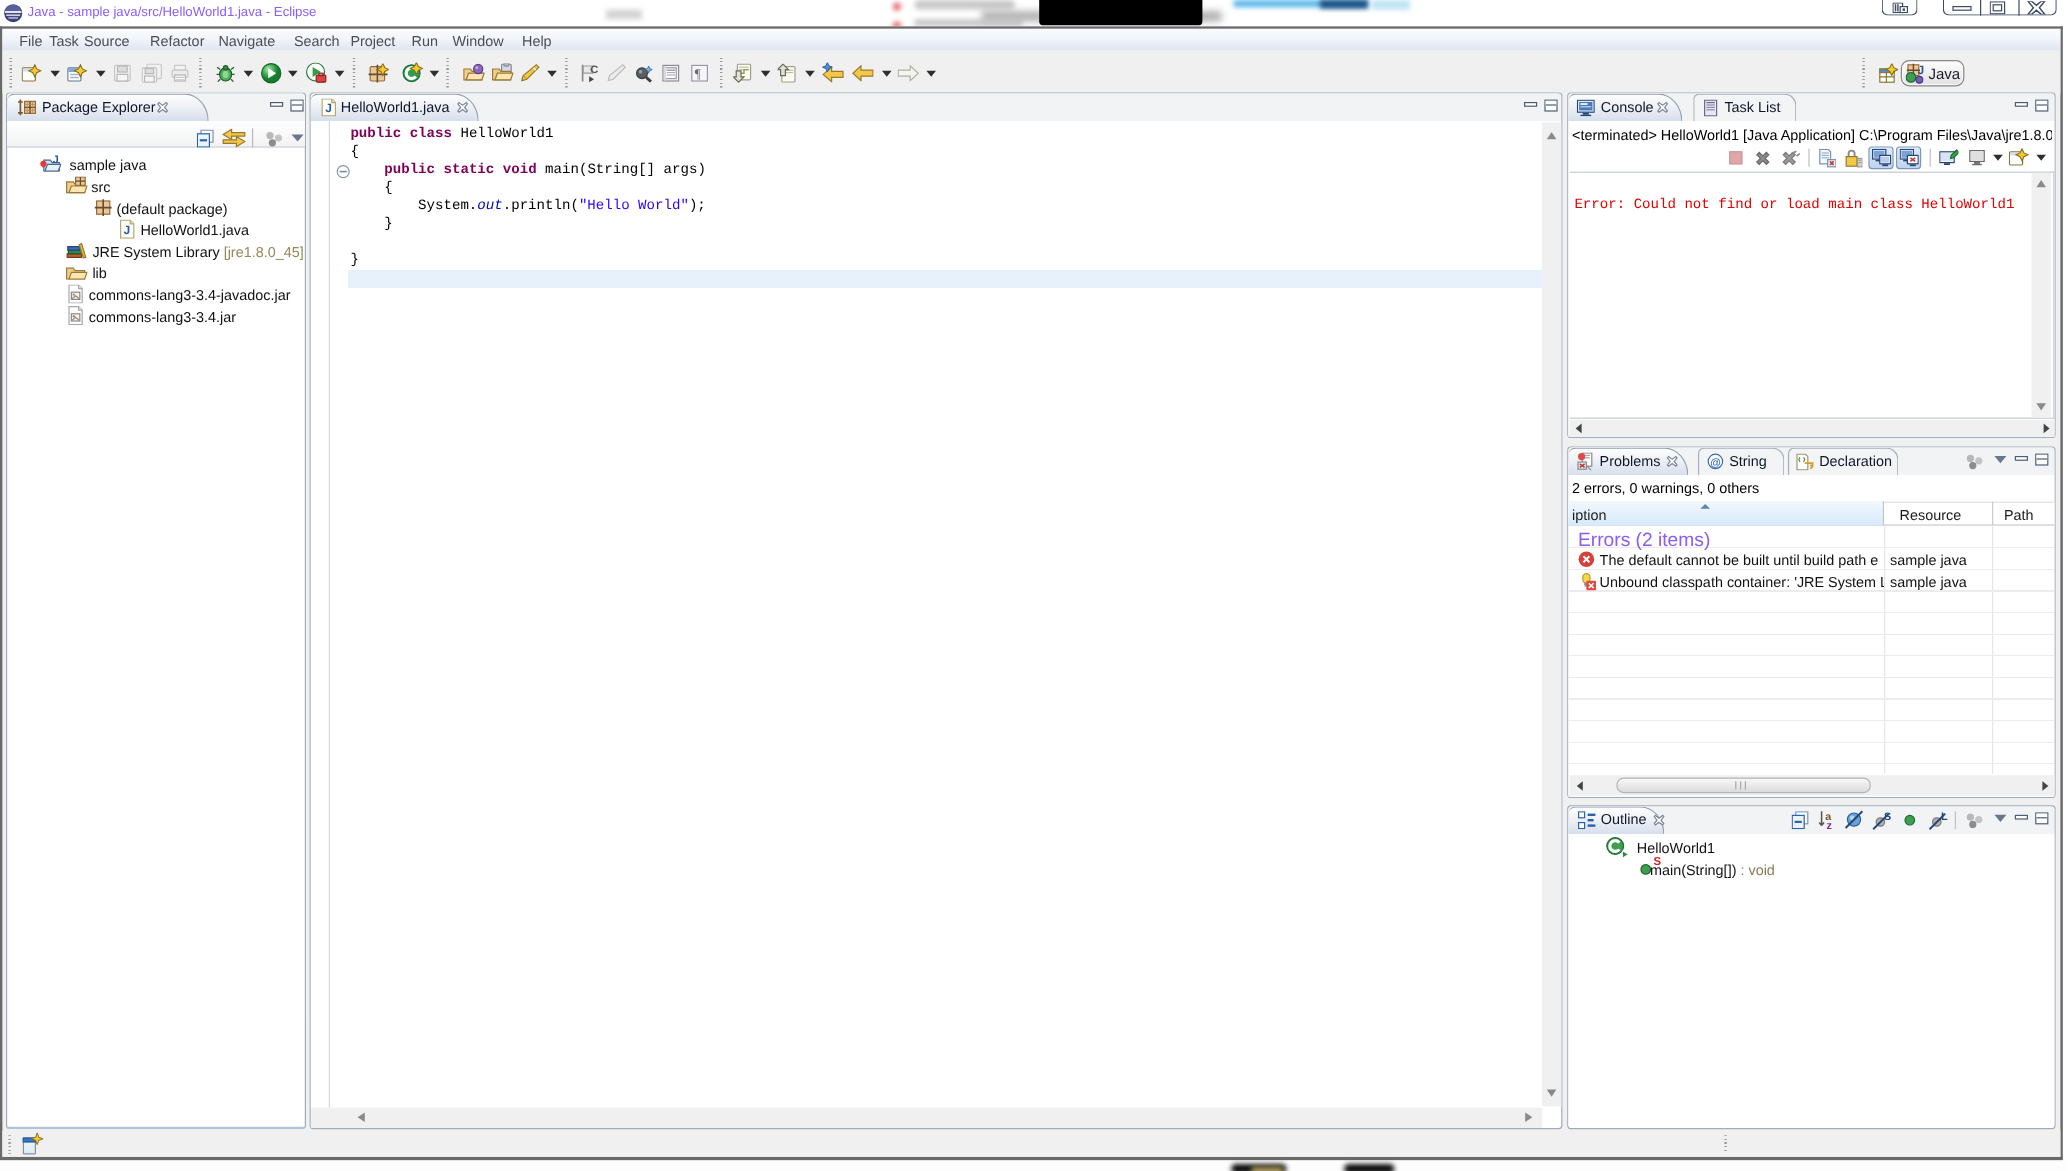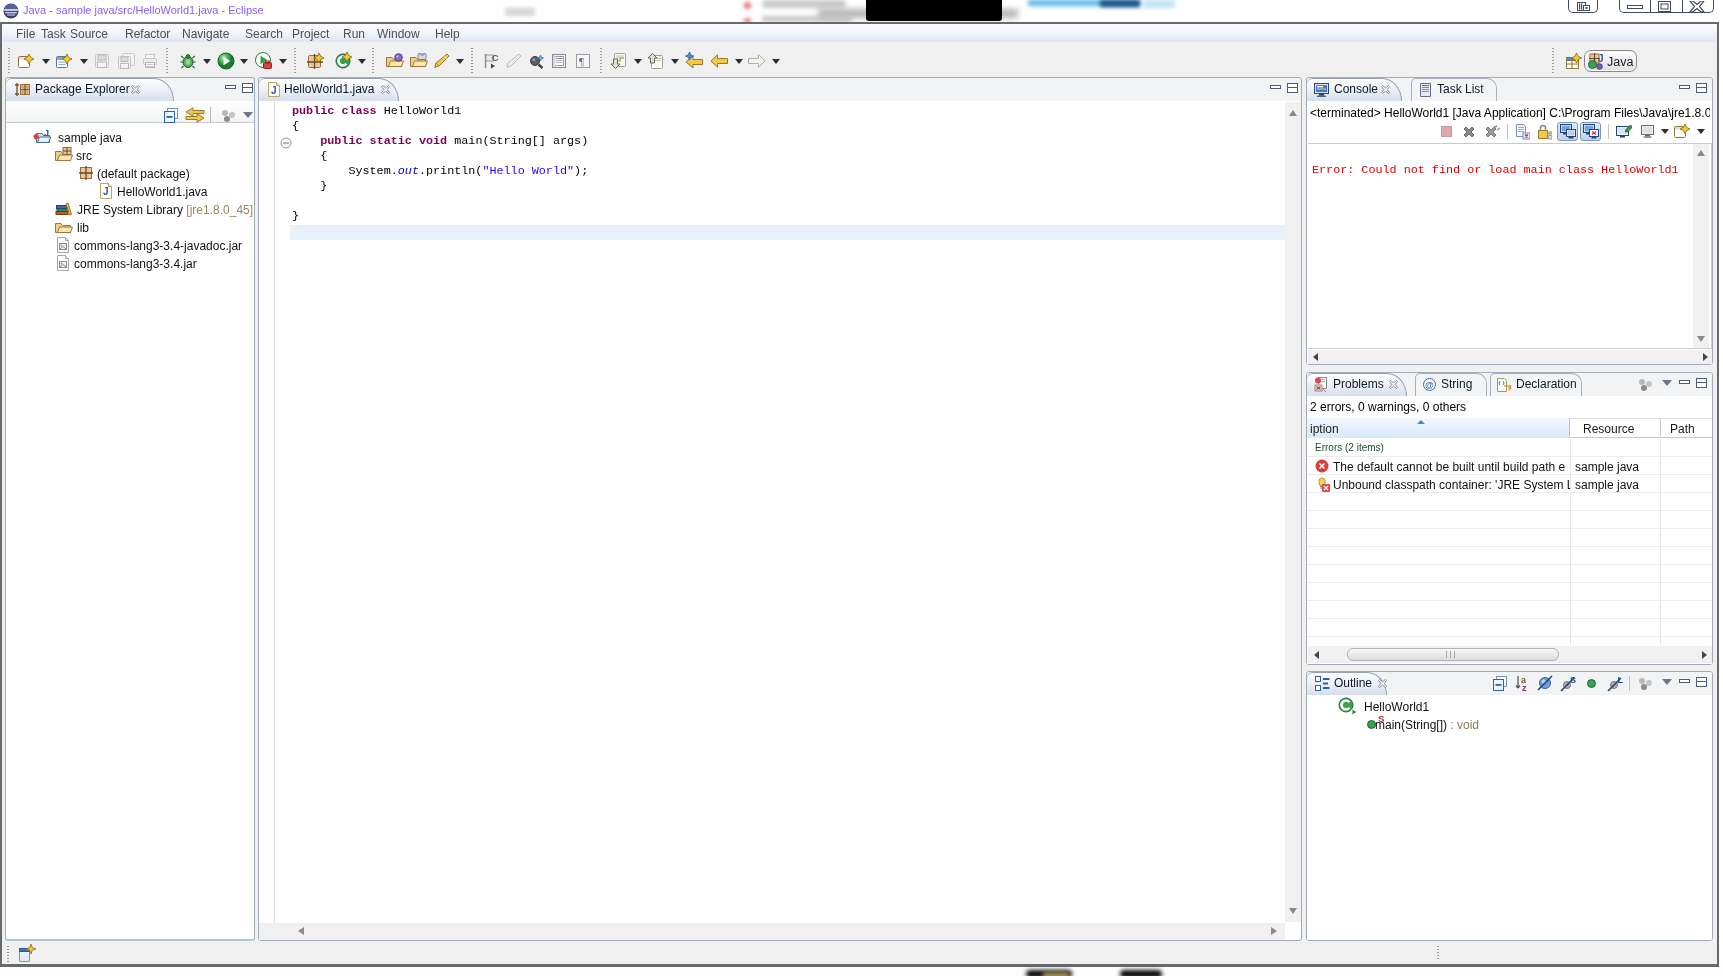--- a/index.html
+++ b/index.html
@@ -449,21 +449,21 @@
  <div class="a" style="left:0;top:45px;width:263px;height:20px;background:linear-gradient(#f2f8fe,#d6e9fa);border-right:1px solid #b8c4d0"></div>
  <div class="arr" style="left:110px;top:47px;border-left:4px solid transparent;border-right:4px solid transparent;border-bottom:4px solid #5a86b4"></div>
  <div class="a" style="left:3px;top:49px;font-size:12px;color:#1a1a1a">iption</div>
  <div class="a" style="left:276px;top:49px;font-size:12px;color:#1a1a1a">Resource</div>
  <div class="a" style="left:363px;top:49px;font-size:12px;color:#1a1a1a">Path</div>
  <div class="a" style="left:353px;top:45px;width:1px;height:20px;background:#c8ccd2"></div>
 
  <div class="a" style="left:263px;top:66px;width:1px;height:206px;background:#e4e6ea"></div>
  <div class="a" style="left:353px;top:66px;width:1px;height:206px;background:#e4e6ea"></div>
  <div class="a" style="left:0;top:66px;width:405px;height:206px;background-image:repeating-linear-gradient(to bottom,transparent 0 17px,#ececf0 17px 18px)"></div>
- <div class="a" style="left:8px;top:69px;font-size:10px;color:#14532d">Errors (2 items)</div>
+ <div class="a" style="left:8px;top:69px;font-size:16px;color:#8b5cf6">Errors (2 items)</div>
  <svg class="a" style="left:8px;top:86px" width="14" height="14" viewBox="0 0 14 14">
       <circle cx="7" cy="7" r="6.5" fill="#d4403a"></circle>
       <path d="M4.5 4.5 L9.5 9.5 M9.5 4.5 L4.5 9.5" stroke="#fff" stroke-width="1.6"></path>
     </svg>
  <div class="a" style="left:26px;top:87px;font-size:12px;color:#111;width:237px;overflow:hidden;white-space:nowrap">The default cannot be built until build path e</div>
  <div class="a" style="left:268px;top:87px;font-size:12px;color:#111">sample java</div>
  <svg class="a" style="left:8px;top:104px" width="15" height="15" viewBox="0 0 15 15">
       <rect x="4" y="1" width="6" height="8" rx="3" fill="#f8d84a" stroke="#b89a2a"></rect>
       <rect x="5" y="9" width="4" height="1.4" fill="#8a8a8a"></rect>
       <rect x="5.5" y="10.6" width="3" height="1.2" fill="#8a8a8a"></rect>

